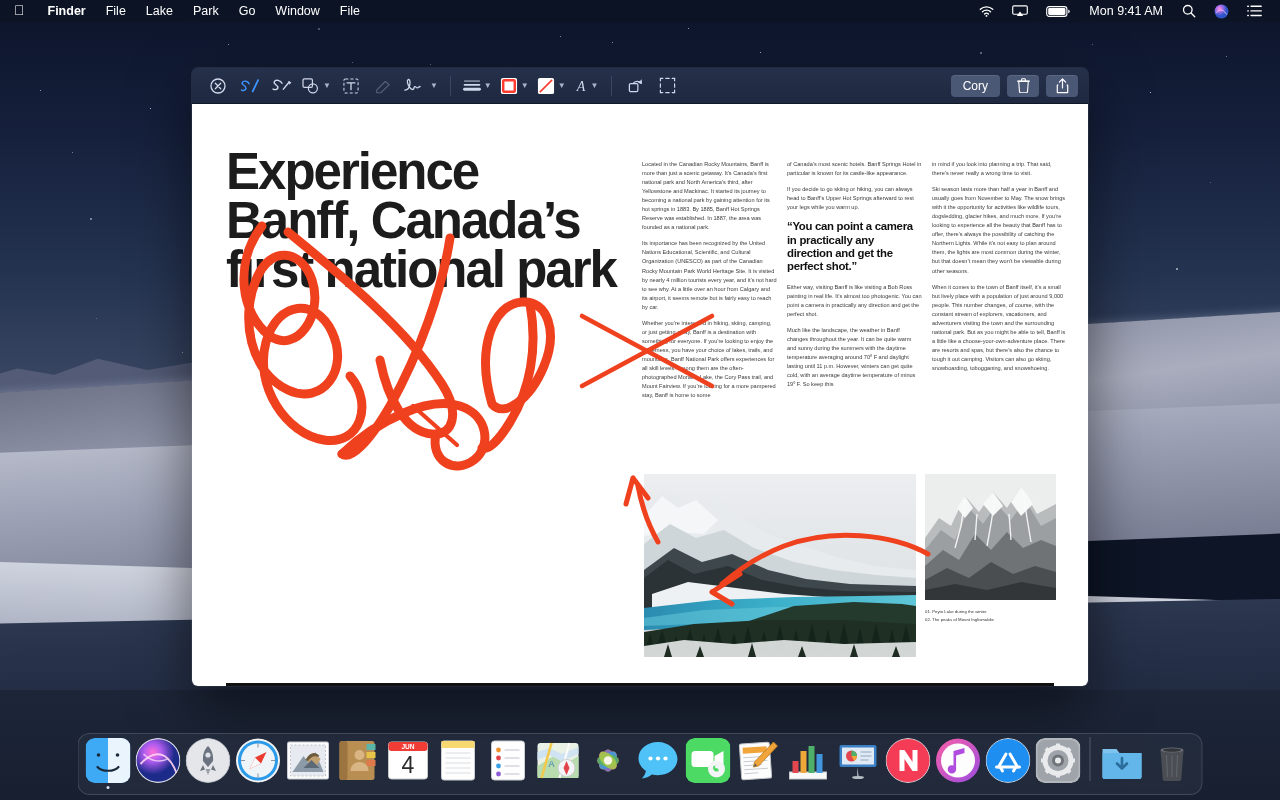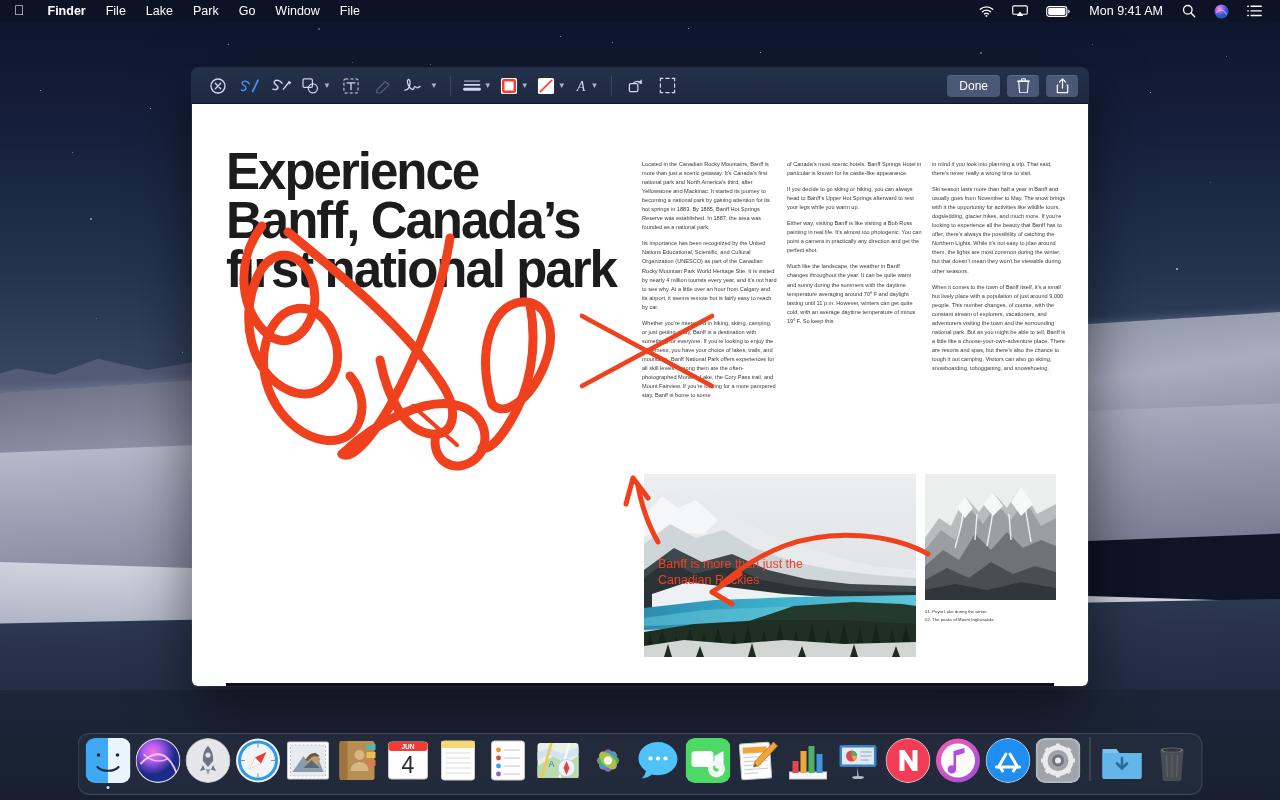--- a/index.html
+++ b/index.html
@@ -388,21 +388,21 @@
       <svg width="17" height="17" viewBox="0 0 18 18">
           <g stroke="#cfd7ea" stroke-width="1.3" stroke-linecap="round" fill="none">
         <path d="M1.5 4V1.5H4M14 1.5h2.5V4M16.5 14v2.5H14M4 16.5H1.5V14"></path>
         <path d="M7.2 1.5h3.6M7.2 16.5h3.6M1.5 7.2v3.6M16.5 7.2v3.6" stroke-dasharray="0 0"></path>
           </g>
         </svg>
     </div>
 
     <div class="tb-spacer"></div>
 
-    <div class="tb-pill">Done</div>
+    <div class="tb-pill">Cory</div>
 
     <div class="tb-pill sq">
       <svg width="13" height="15" viewBox="0 0 14 16">
           <path d="M1.8 3.6h10.4l-.9 11a1.3 1.3 0 0 1-1.3 1.2H4a1.3 1.3 0 0 1-1.3-1.2z" fill="none" stroke="#fff" stroke-width="1.2"></path>
           <path d="M.6 3.3h12.8M5 3.2V1.6c0-.5.4-.9.9-.9h2.2c.5 0 .9.4.9.9v1.6" fill="none" stroke="#fff" stroke-width="1.2" stroke-linecap="round"></path>
         </svg>
     </div>
 
     <div class="tb-pill sq">
       <svg width="13" height="16" viewBox="0 0 14 17">
@@ -422,20 +422,21 @@
 
         <div class="col">
           <p>Located in the Canadian Rocky Mountains, Banff is more than just a scenic getaway. It’s Canada’s first national park and North America’s third, after Yellowstone and Mackinac. It started its journey to becoming a national park by gaining attention for its hot springs in 1883. By 1885, Banff Hot Springs Reserve was established. In 1887, the area was founded as a national park.</p>
           <p>Its importance has been recognized by the United Nations Educational, Scientific, and Cultural Organization (UNESCO) as part of the Canadian Rocky Mountain Park World Heritage Site. It is visited by nearly 4 million tourists every year, and it’s not hard to see why. At a little over an hour from Calgary and its airport, it seems remote but is fairly easy to reach by car.</p>
           <p>Whether you’re interested in hiking, skiing, camping, or just getting away, Banff is a destination with something for everyone. If you’re looking to enjoy the wilderness, you have your choice of lakes, trails, and mountains. Banff National Park offers experiences for all skill levels. Among them are the often-photographed Moraine Lake, the Cory Pass trail, and Mount Fairview. If you’re looking for a more pampered stay, Banff is home to some</p>
         </div>
 
         <div class="col">
           <p>of Canada’s most scenic hotels. Banff Springs Hotel in particular is known for its castle-like appearance.</p>
           <p>If you decide to go skiing or hiking, you can always head to Banff’s Upper Hot Springs afterward to rest your legs while you warm up.</p>
+          <div class="pullquote">“You can point a camera in practically any direction and get the perfect shot.”</div>
           <p>Either way, visiting Banff is like visiting a Bob Ross painting in real life. It’s almost too photogenic. You can point a camera in practically any direction and get the perfect shot.</p>
           <p>Much like the landscape, the weather in Banff changes throughout the year. It can be quite warm and sunny during the summers with the daytime temperature averaging around 70º F and daylight lasting until 11 p.m. However, winters can get quite cold, with an average daytime temperature of minus 19º F. So keep this</p>
         </div>
 
         <div class="col">
           <p>in mind if you look into planning a trip. That said, there’s never really a wrong time to visit.</p>
           <p>Ski season lasts more than half a year in Banff and usually goes from November to May. The snow brings with it the opportunity for activities like wildlife tours, dogsledding, glacier hikes, and much more. If you’re looking to experience all the beauty that Banff has to offer, there’s always the possibility of catching the Northern Lights. While it’s not easy to plan around them, the lights are most common during the winter, but that doesn’t mean they won’t be viewable during other seasons.</p>
           <p>When it comes to the town of Banff itself, it’s a small but lively place with a population of just around 9,000 people. This number changes, of course, with the constant stream of explorers, vacationers, and adventurers visiting the town and the surrounding national park. But as you might be able to tell, Banff is a little like a choose-your-own-adventure place. There are resorts and spas, but there’s also the chance to tough it out camping. Visitors can also go skiing, snowboarding, tobogganing, and snowshoeing.</p>
         </div>
       </div>
@@ -540,21 +541,20 @@
           <path d="M390 212 L520 282" stroke-width="4.6"></path>
           <path d="M520 212 L390 282" stroke-width="4.6"></path>
 
           <path d="M736 450 C700 430, 640 424, 592 442 C566 452, 546 466, 530 480" stroke-width="5"></path>
           <path d="M520 488 L548 470 M520 488 L540 500" stroke-width="5"></path>
           <path d="M466 438 C458 424, 450 404, 446 382" stroke-width="5"></path>
           <path d="M441 374 L434 400 M441 374 L456 394" stroke-width="5"></path>
         </g>
       </svg>
 
-      <div class="annot-text">Banff is more than just the Canadian Rockies</div>
     </div>
   </div>
 </div>
 
 <div id="dock">
 
   <div class="dockitem">
     <div class="dockicon">
       <svg width="45" height="45" viewBox="0 0 45 45">
           <rect width="45" height="45" rx="9" fill="#3ea9f5"></rect>

